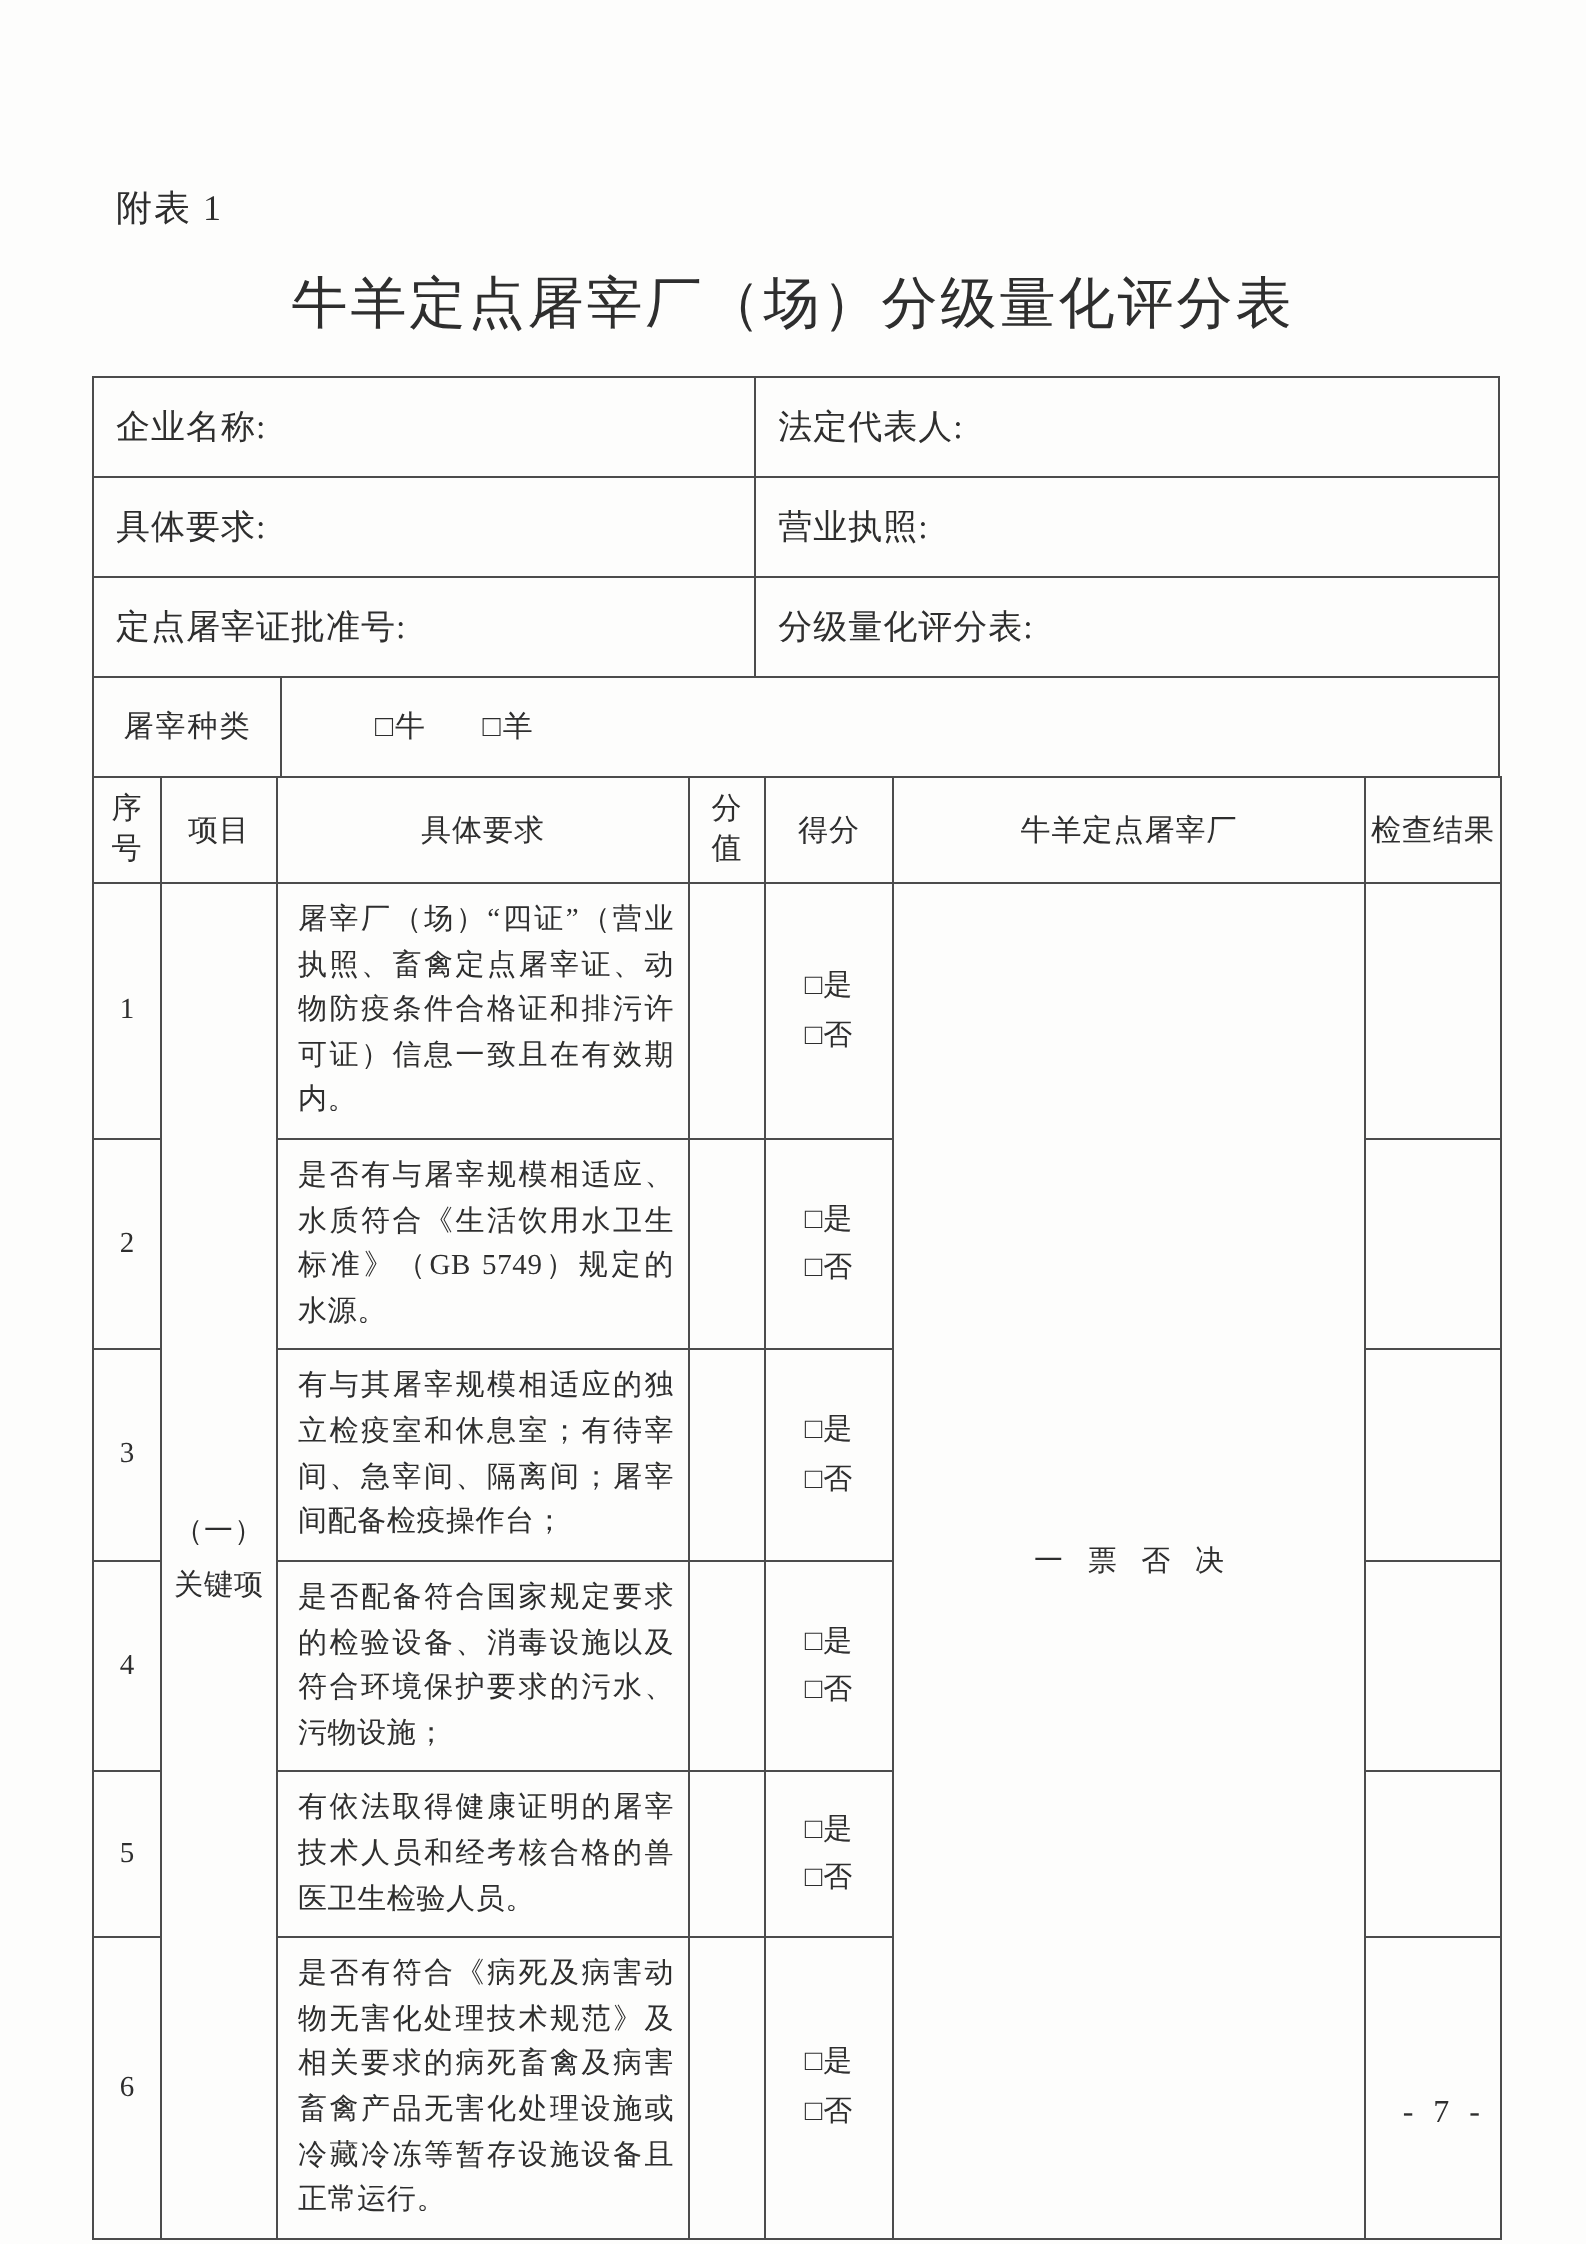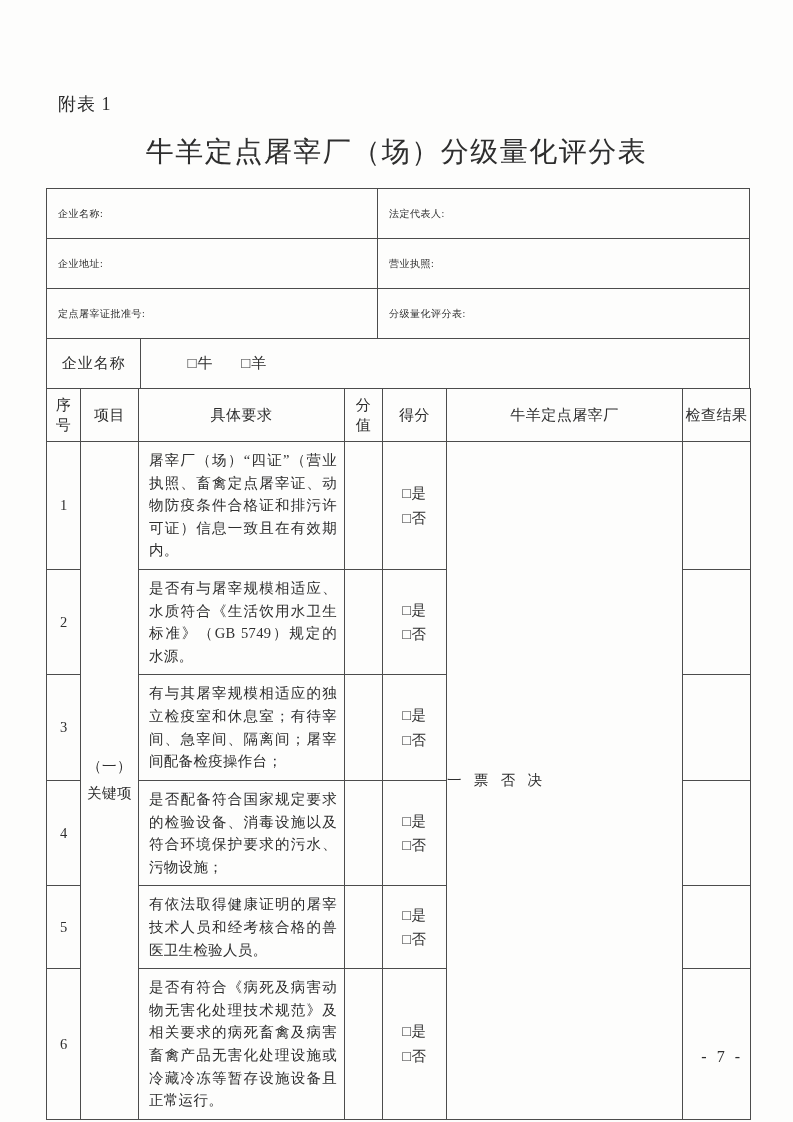--- a/index.html
+++ b/index.html
@@ -50,21 +50,21 @@
     padding: 0;
     vertical-align: middle;
     font-weight: normal;
   }
   .stack { margin-top: -1px; }
 
   
   .info-table td {
     height: 49px;
     padding-left: 11px;
-    font-size: 10px;
+    font-size: 17px;
     letter-spacing: 0.5px;
     margin-left: 47px;
   }
   .info-table .col-left  { width: 47%; }
   .info-table .col-right { width: 53%; }
 
   
   .type-table td { height: 49px; font-size: 15px; }
   .type-table .type-label-cell {
     width: 13.3%;
@@ -103,21 +103,21 @@
     line-height: 1.7;
     letter-spacing: 0.5px;
   }
   .cell-category {
     text-align: center;
     font-size: 15px;
     line-height: 1.9;
     letter-spacing: 0.5px;
   }
   .cell-method {
-    text-align: left;
+    text-align: center;
     font-size: 15px;
   }
   .cell-method .spread {
     letter-spacing: 0.85em;
     margin-right: -0.85em;
   }
   .row-1 { height: 114px; }
   .row-2 { height: 95px; }
   .row-3 { height: 95px; }
   .row-4 { height: 91px; }
@@ -143,34 +143,34 @@
 
   <div class="tables-wrap">
 
     <table class="info-table">
       <tbody>
           <tr>
         <td class="col-left">企业名称:</td>
         <td class="col-right">法定代表人:</td>
       </tr>
       <tr>
-        <td>企业地址:</td>
+        <td>具体要求:</td>
         <td>营业执照:</td>
       </tr>
       <tr>
         <td>定点屠宰证批准号:</td>
         <td>分级量化评分表:</td>
       </tr>
     </tbody>
       </table>
 
     <table class="type-table stack">
       <tbody>
           <tr>
-        <td class="type-label-cell">企业名称</td>
+        <td class="type-label-cell">屠宰种类</td>
         <td class="type-options-cell">
           <span class="type-option">□牛</span>
           <span class="type-option">□羊</span>
         </td>
       </tr>
     </tbody>
       </table>
 
     <table class="score-table stack">
       <colgroup>

